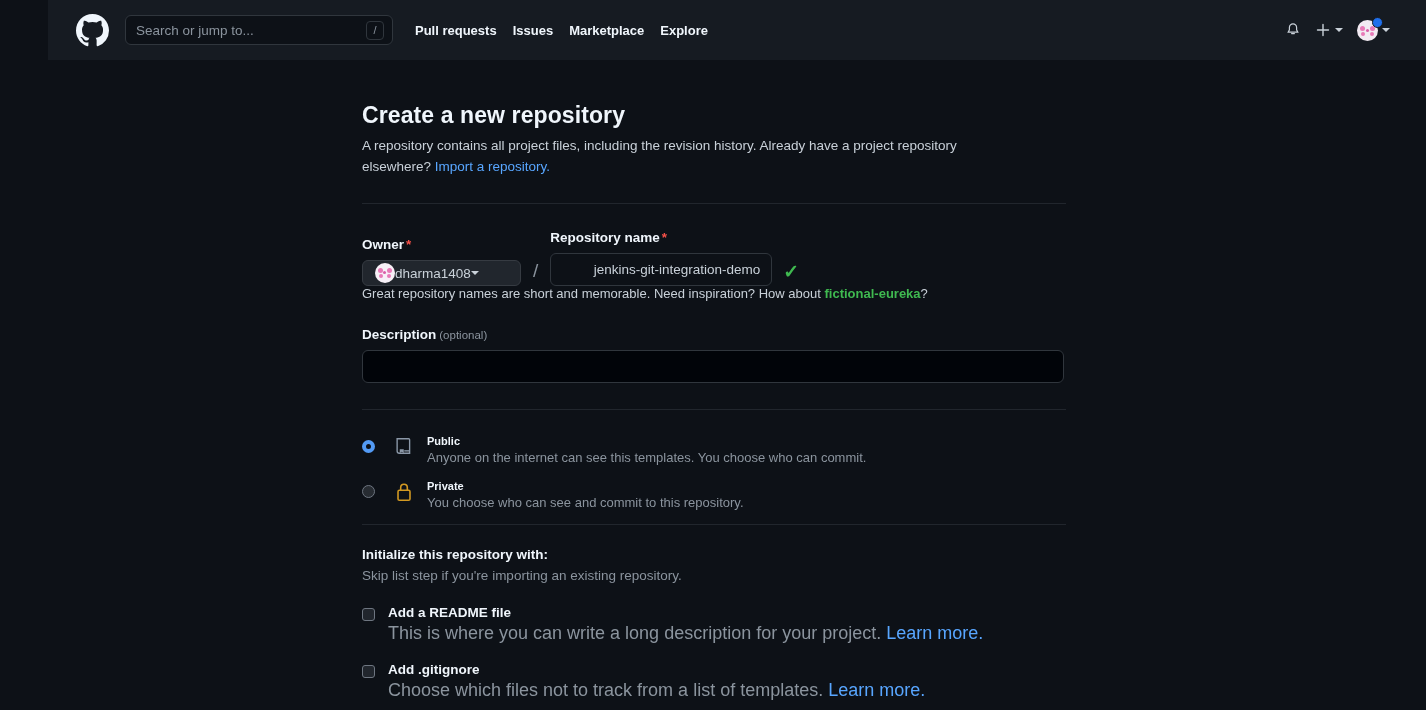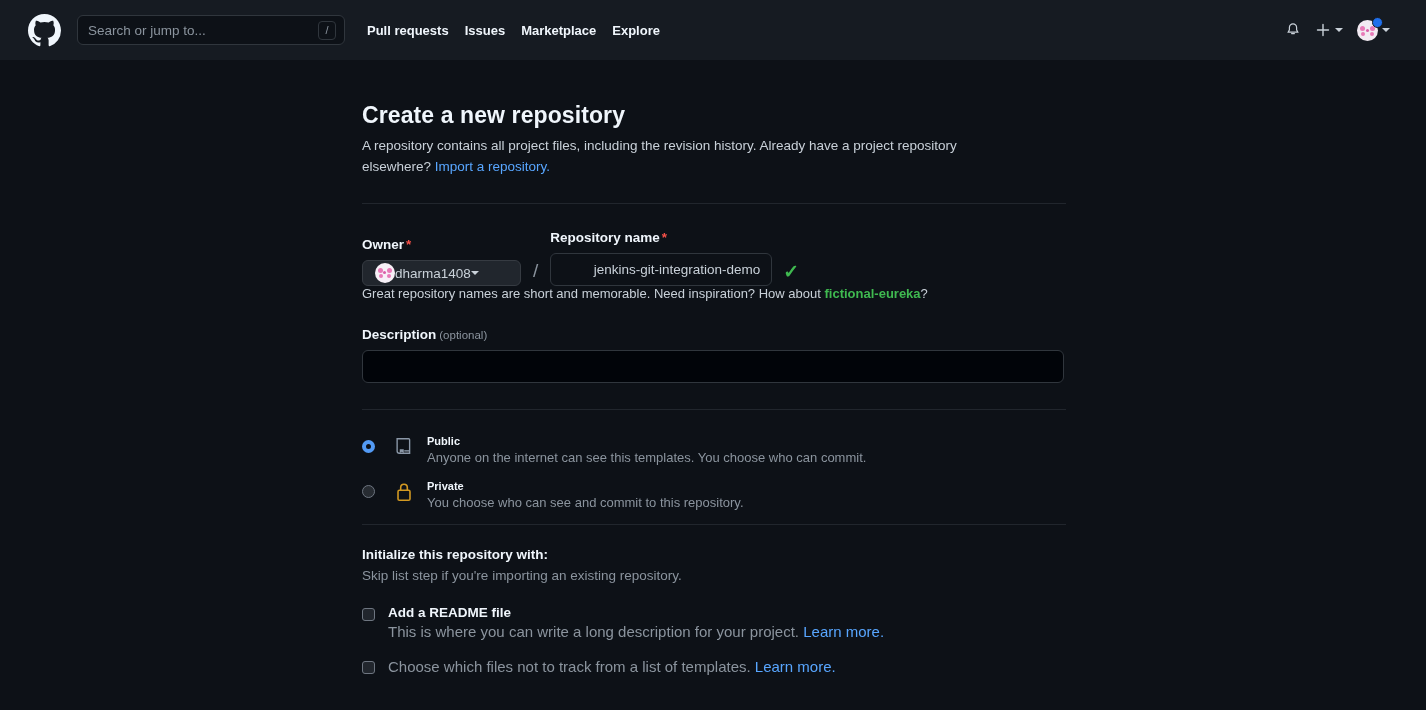--- a/index.html
+++ b/index.html
@@ -12,20 +12,21 @@
   }
 
   
   .header {
     height: 60px;
     background: #161b22;
     display: flex;
     align-items: center;
     padding: 0 16px;
     position: relative;
+    margin-left: 48px;
   }
   .gh-logo { width: 33px; height: 33px; margin-left: 12px; margin-right: 16px; flex: 0 0 auto; }
   .gh-logo svg { display: block; }
 
   .search-wrap {
     width: 268px; height: 30px;
     border: 1px solid #30363d;
     border-radius: 6px;
     background: #0d1117;
     display: flex; align-items: center;
@@ -215,21 +216,21 @@
   .cb-row { display: flex; align-items: flex-start; margin-bottom: 18px; }
   .checkbox {
     width: 13px; height: 13px;
     border: 1px solid #6e7681;
     border-radius: 3px;
     background: #21262d;
     margin-top: 3px; margin-right: 13px;
     flex: 0 0 auto; cursor: pointer;
   }
   .cb-title { font-size: 13.5px; font-weight: bold; color: #f0f6fc; margin-bottom: 3px; }
-  .cb-sub { font-size: 15px; color: #8b949e; text-align: center; }
+  .cb-sub { font-size: 18px; color: #8b949e; text-align: center; }
 </style>
 </head>
 <body>
 
 <div class="header">
 
   <a class="gh-logo" href="#">
     <svg width="33" height="33" viewBox="0 0 16 16" fill="#f0f6fc" aria-hidden="true">
       <path d="M8 0C3.58 0 0 3.58 0 8c0 3.54 2.29 6.53 5.47 7.59.4.07.55-.17.55-.38
       0-.19-.01-.82-.01-1.49-2.01.37-2.53-.49-2.69-.94-.09-.23-.48-.94-.82-1.13-.28-.15-.68-.52-.01-.53.63-.01
@@ -382,20 +383,21 @@
           <div class="cb-sub">
             <span>This is where you can write a long description for your project.</span>
             <a class="link" href="#">Learn more.</a>
           </div>
         </span>
       </div>
 
       <div class="cb-row">
         <span class="checkbox"></span>
         <span>
+          <div class="cb-title">Add .gitignore</div>
           <div class="cb-sub">
             <span>Choose which files not to track from a list of templates.</span>
             <a class="link" href="#">Learn more.</a>
           </div>
         </span>
       </div>
     </div>
 
   </div>
 </div>

